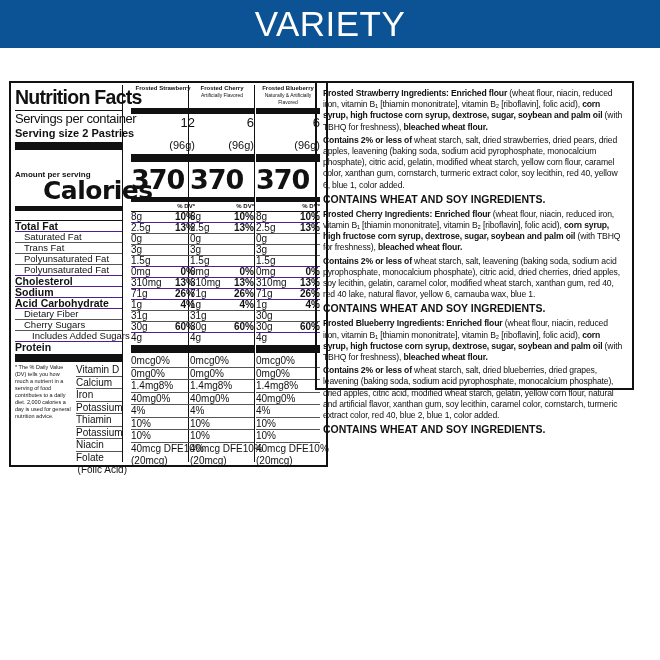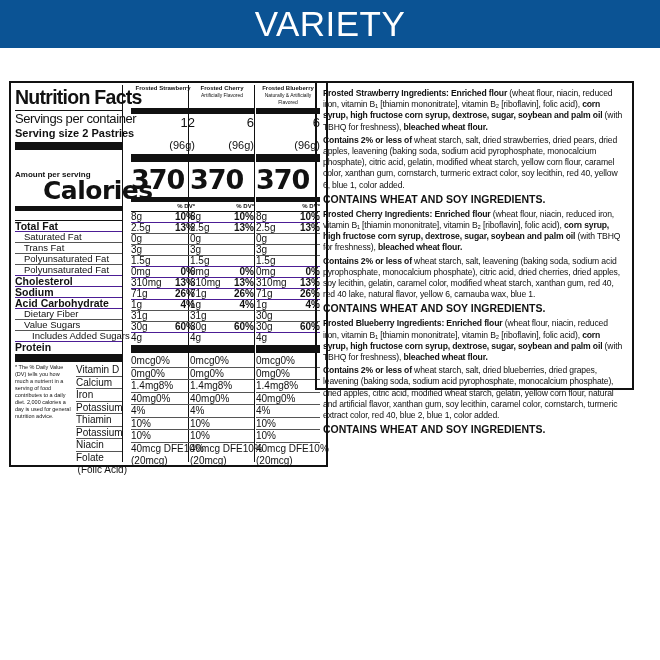--- a/index.html
+++ b/index.html
@@ -84,21 +84,21 @@
     <div class="row major">
         <span class="lbl-major">Sodium</span>
       </div>
     <div class="row major">
         <span class="lbl-major">Acid Carbohydrate</span>
       </div>
     <div class="row">
         <span class="ind1">Dietary Fiber</span>
       </div>
     <div class="row">
-        <span class="ind1">Value Sugars</span>
+        <span class="ind1">Cherry Sugars</span>
       </div>
     <div class="row major">
         <span class="ind2">Includes Added Sugars</span>
       </div>
     <div class="row" style="border-bottom:none;">
         <span class="lbl-major">Protein</span>
       </div>
     <div class="thickbar" style="margin-top:1px;"></div>
     <div style="position:relative;height:105px;margin-top:2px;">
       <div class="vit-foot">* The % Daily Value (DV) tells you how much a nutrient in a serving of food contributes to a daily diet. 2,000 calories a day is used for general nutrition advice.</div>

